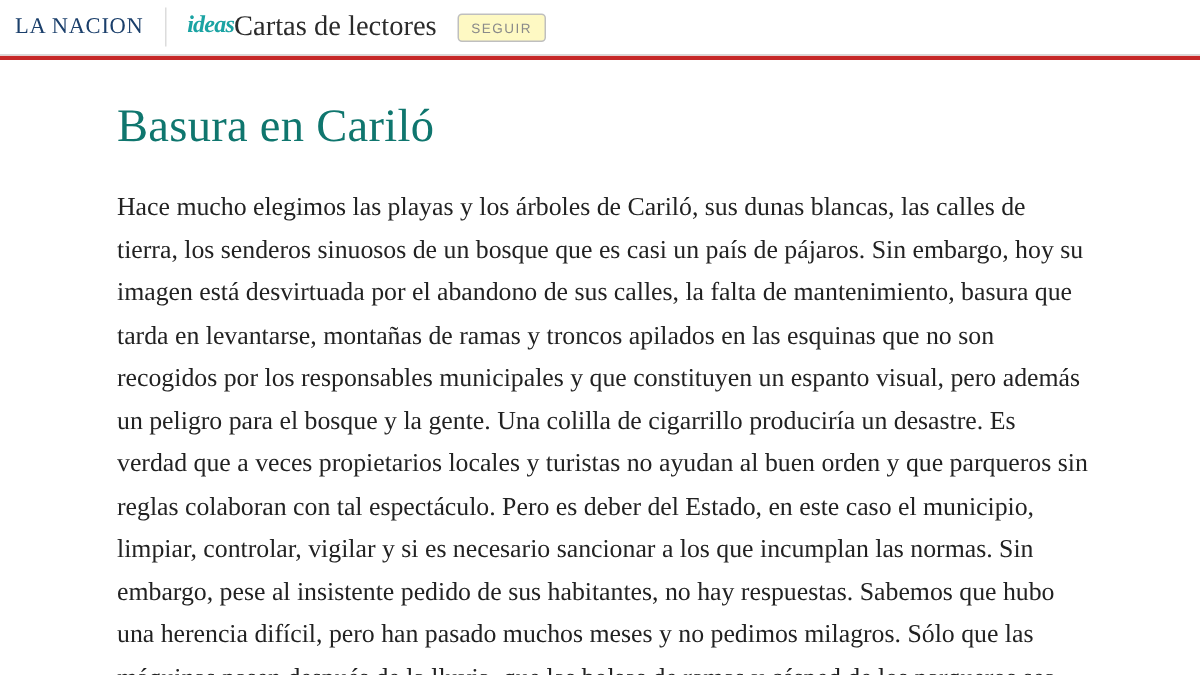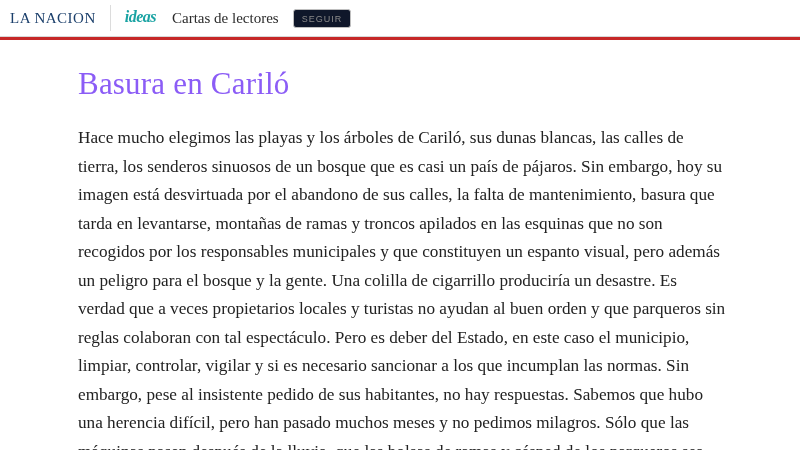--- a/index.html
+++ b/index.html
@@ -50,52 +50,52 @@
     font-weight: bold;
     font-size: 16px;
     color: #1aa3a3;
     letter-spacing: -0.5px;
     white-space: nowrap;
     position: relative;
     top: -1px;
   }
   .section-title {
     font-family: "Liberation Serif", serif;
-    font-size: 15px;
+    font-size: 19px;
     color: #2b2b2b;
-    margin-left: 16px;
+    margin-left: 0;
     white-space: nowrap;
   }
   .follow-btn {
     margin-left: 14px;
     border: 1px solid #bfbfbf;
     border-radius: 3px;
     color: #8a8a8a;
     font-family: "Liberation Sans", sans-serif;
     font-size: 9px;
     letter-spacing: 1px;
     padding: 4px 8px 3px 8px;
-    background: #0f172a;
+    background: #fef9c3;
     cursor: pointer;
     white-space: nowrap;
   }
   .accent-rule {
     height: 3px;
     background: #c62828;
     width: 100%;
   }
   
   .article {
     padding: 0 72px 0 78px;
     box-sizing: border-box;
   }
   .headline {
     font-family: "Liberation Serif", serif;
     font-size: 31px;
-    color: #8b5cf6;
+    color: #0f766e;
     font-weight: normal;
     margin: 26px 0 2px 0;
     letter-spacing: 0.2px;
   }
   .body-text {
     font-family: "Liberation Serif", serif;
     font-size: 17.2px;
     line-height: 28.5px;
     color: #222222;
     margin: 22px 0 0 0;

